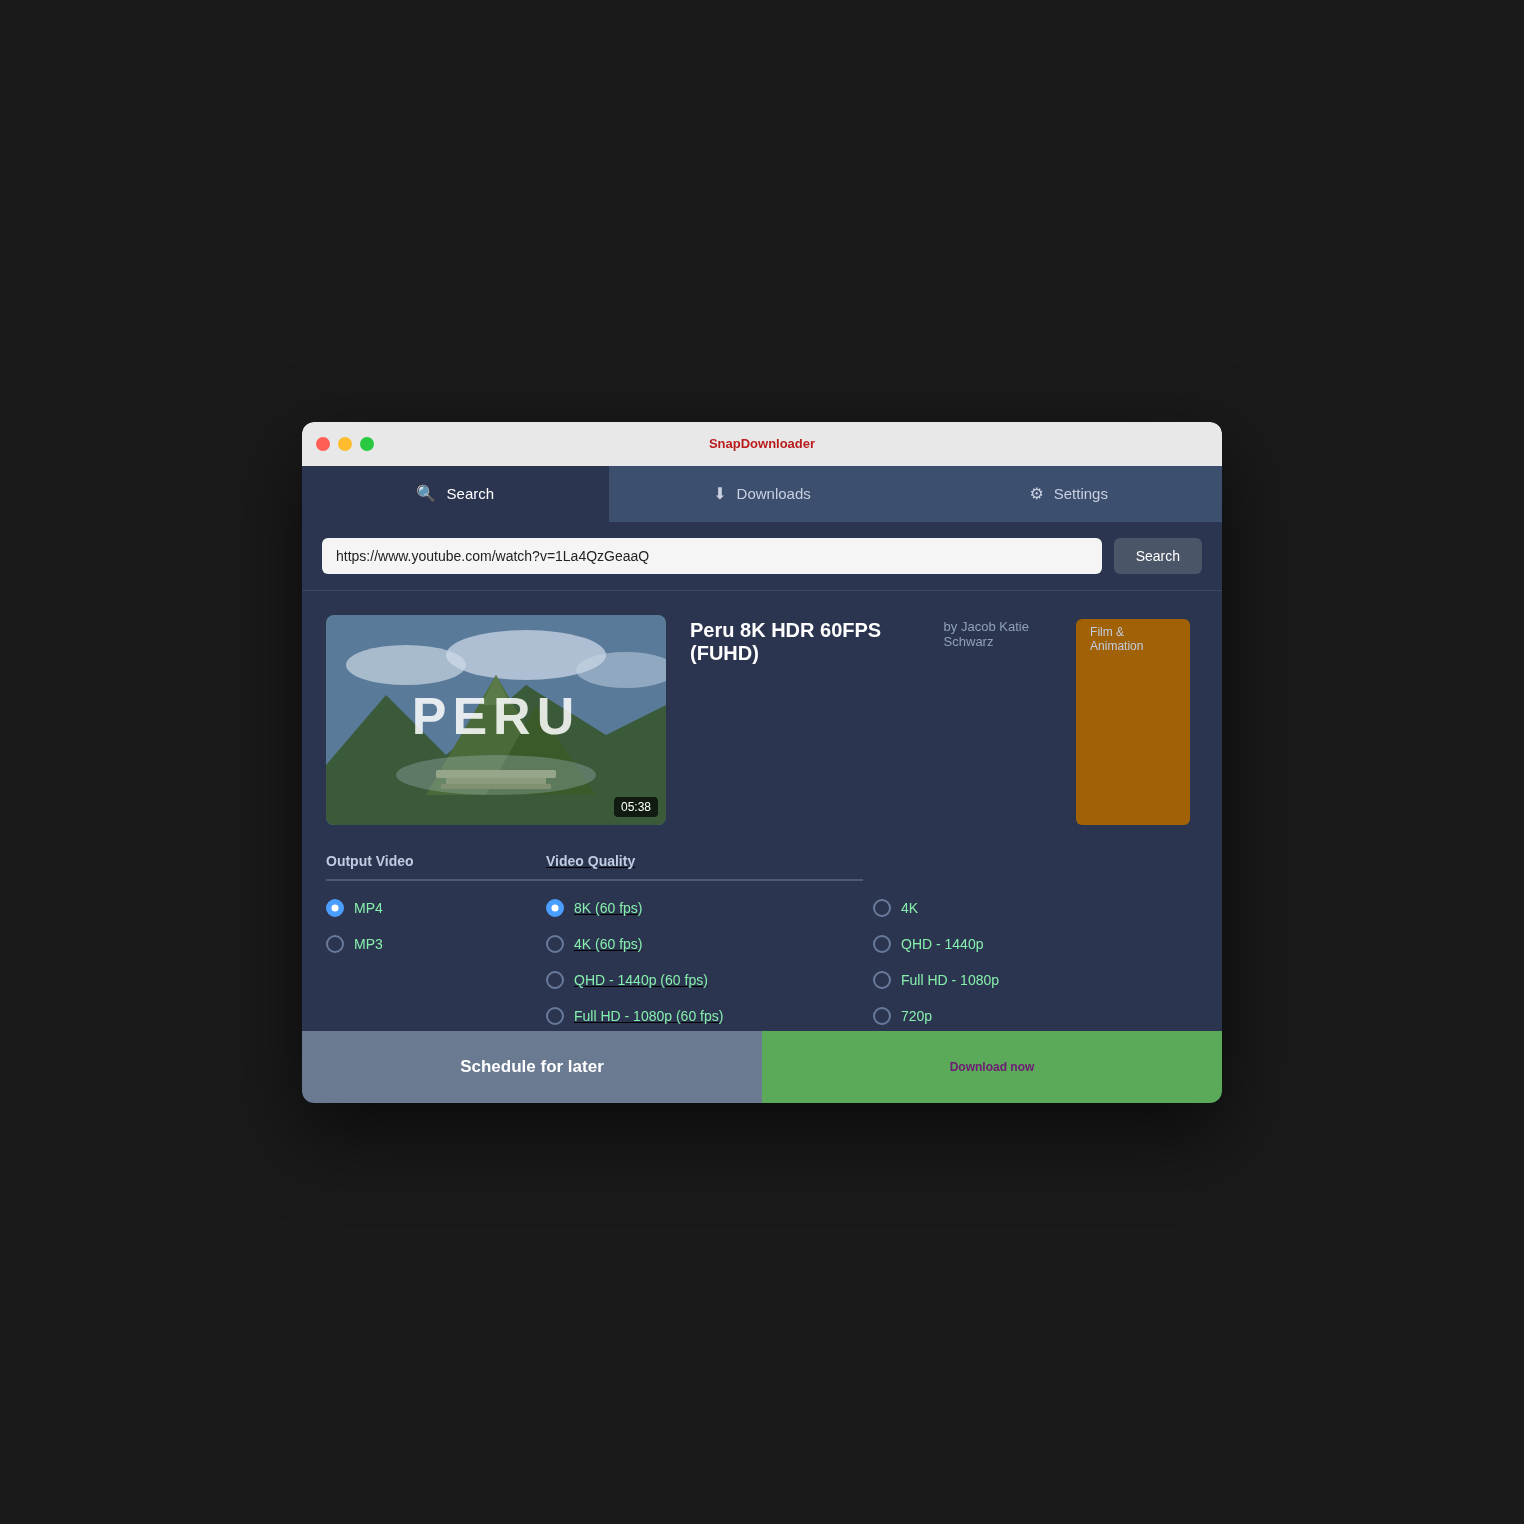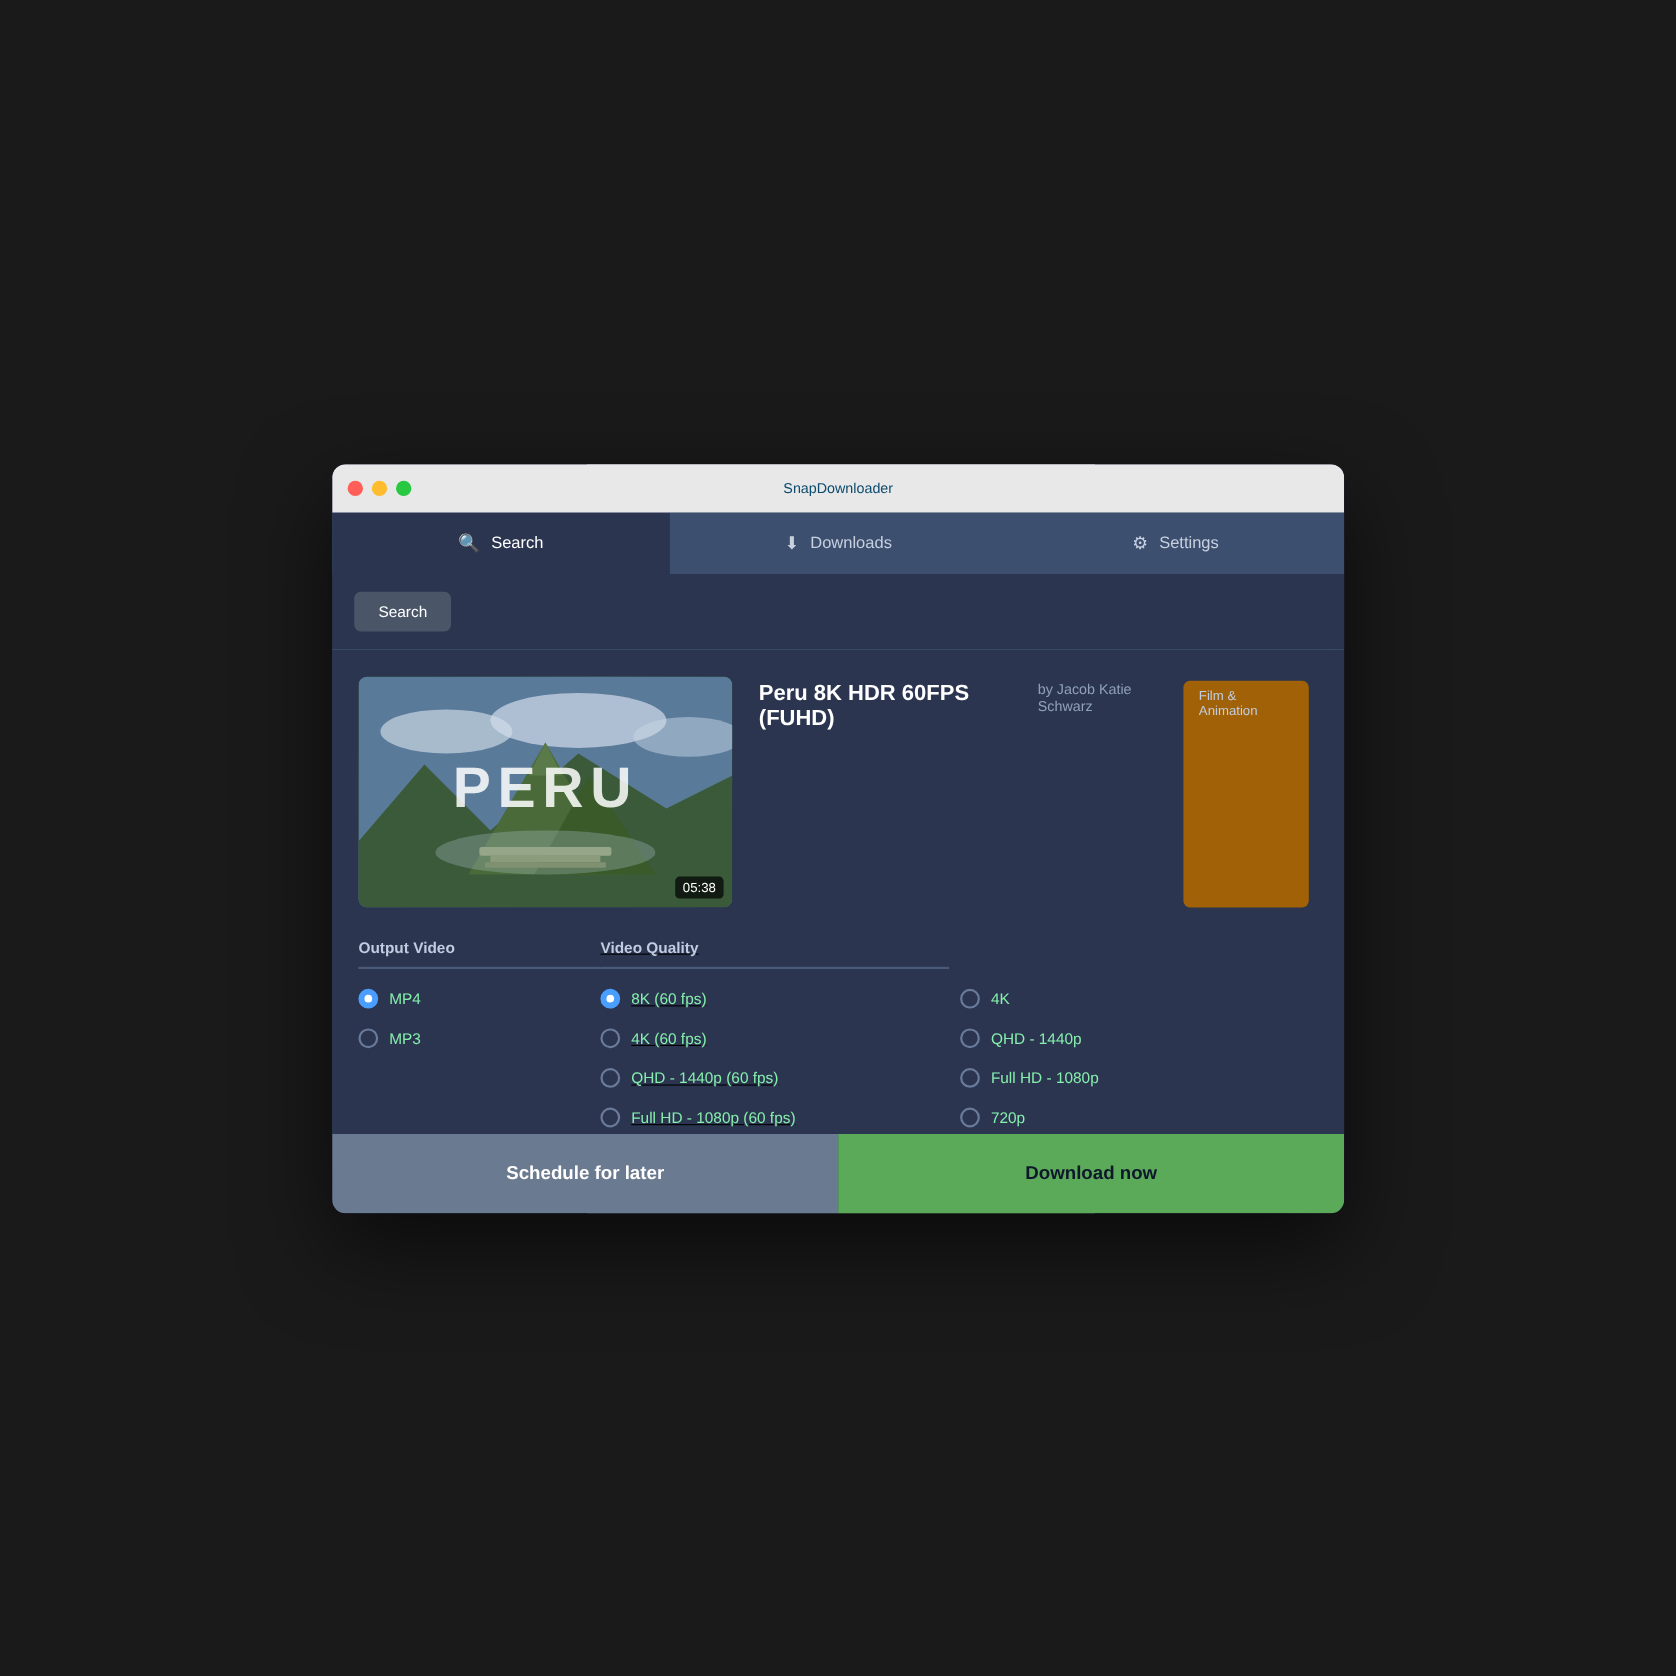--- a/index.html
+++ b/index.html
@@ -38,22 +38,22 @@
     .traffic-light {
       width: 14px;
       height: 14px;
       border-radius: 50%;
     }
     .tl-red { background: #ff5f57; }
     .tl-yellow { background: #febc2e; }
     .tl-green { background: #28c840; }
     .title-bar-text {
       font-size: 13px;
-      font-weight: 400;
-      color: #0c4a6e;
+      font-weight: 700;
+      color: #b91c1c;
     }
     
     .nav-bar {
       background: #3d4f6e;
       display: flex;
       height: 56px;
     }
     .nav-tab {
       flex: 1;
       display: flex;
@@ -253,22 +253,22 @@
       color: #ffffff;
       font-size: 17px;
       font-weight: 700;
       border: none;
       cursor: pointer;
       border-radius: 0 0 0 12px;
     }
     .download-btn {
       flex: 1;
       background: #5aaa5a;
-      color: #0f172a;
-      font-size: 17px;
+      color: #701a75;
+      font-size: 12px;
       font-weight: 700;
       border: none;
       cursor: pointer;
       border-radius: 0 0 12px 0;
     }
   </style>
 </head>
 <body>
 
 <div class="window">
@@ -291,20 +291,21 @@
       <span class="nav-icon">⬇</span>
       <span>Downloads</span>
     </div>
     <div class="nav-tab">
       <span class="nav-icon">⚙</span>
       <span>Settings</span>
     </div>
   </div>
 
   <div class="search-bar-row">
+    <input type="text" class="url-input" value="https://www.youtube.com/watch?v=1La4QzGeaaQ" style="">
     <button class="search-btn">Search</button>
   </div>
 
   <div class="main-scroll">
     <div class="content-area">
 
       <div class="video-info-row">
         <div class="thumbnail-wrap">
           <div class="thumbnail-img">
 

